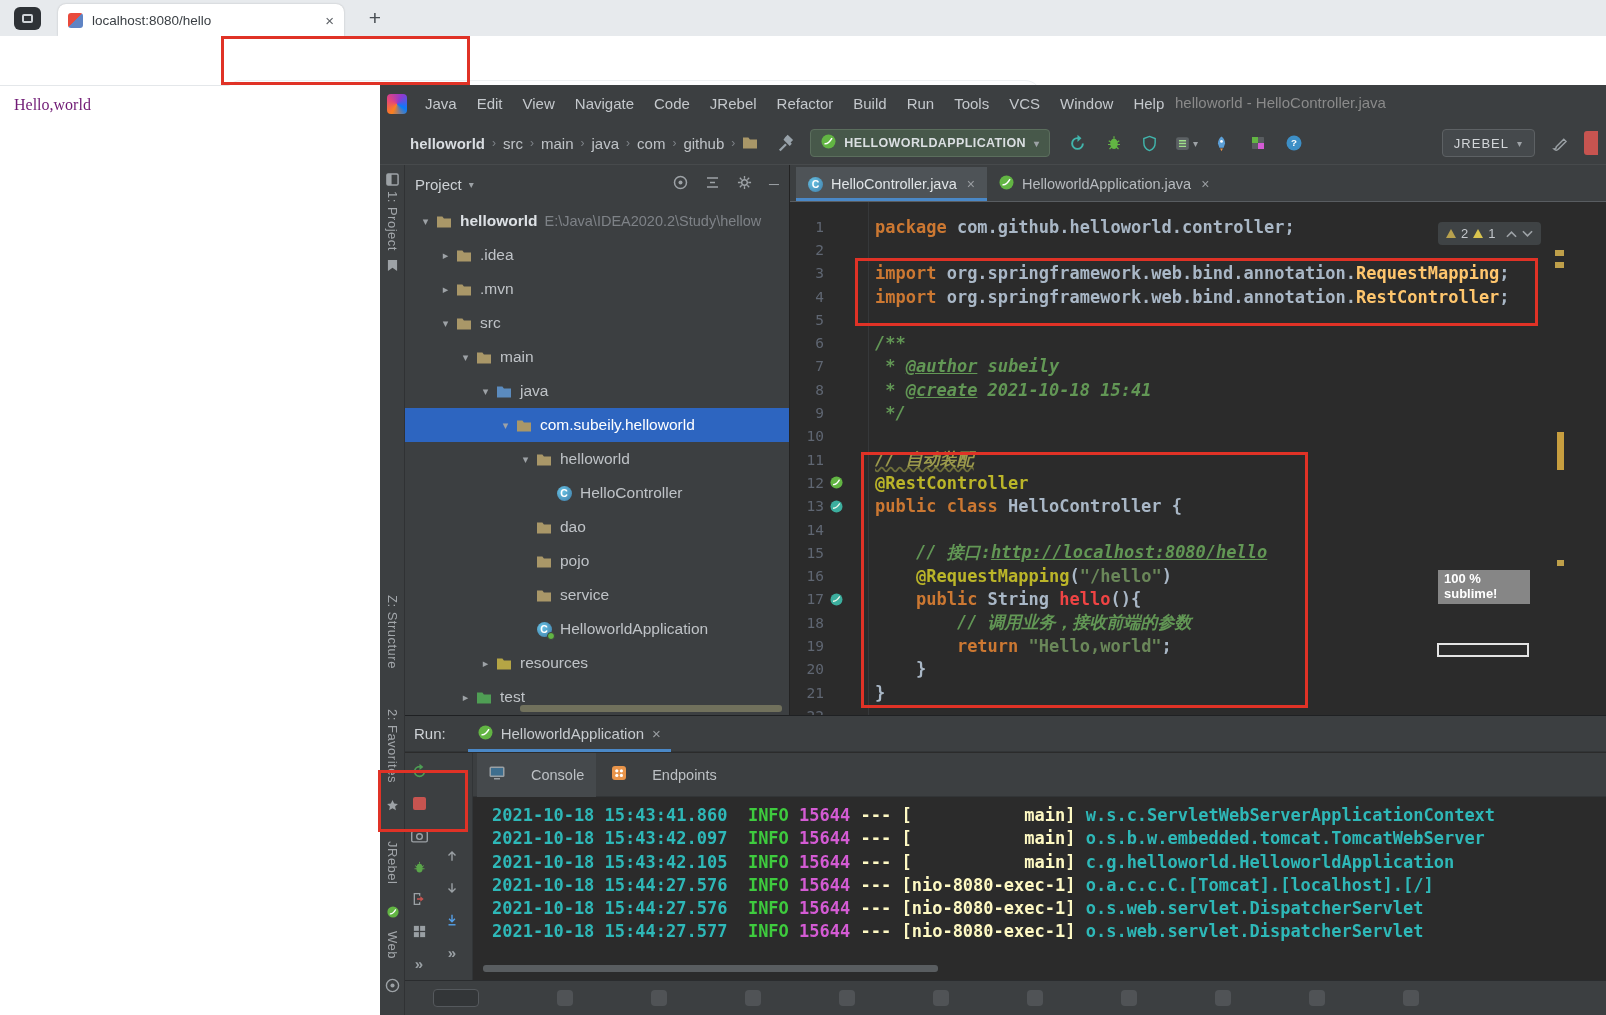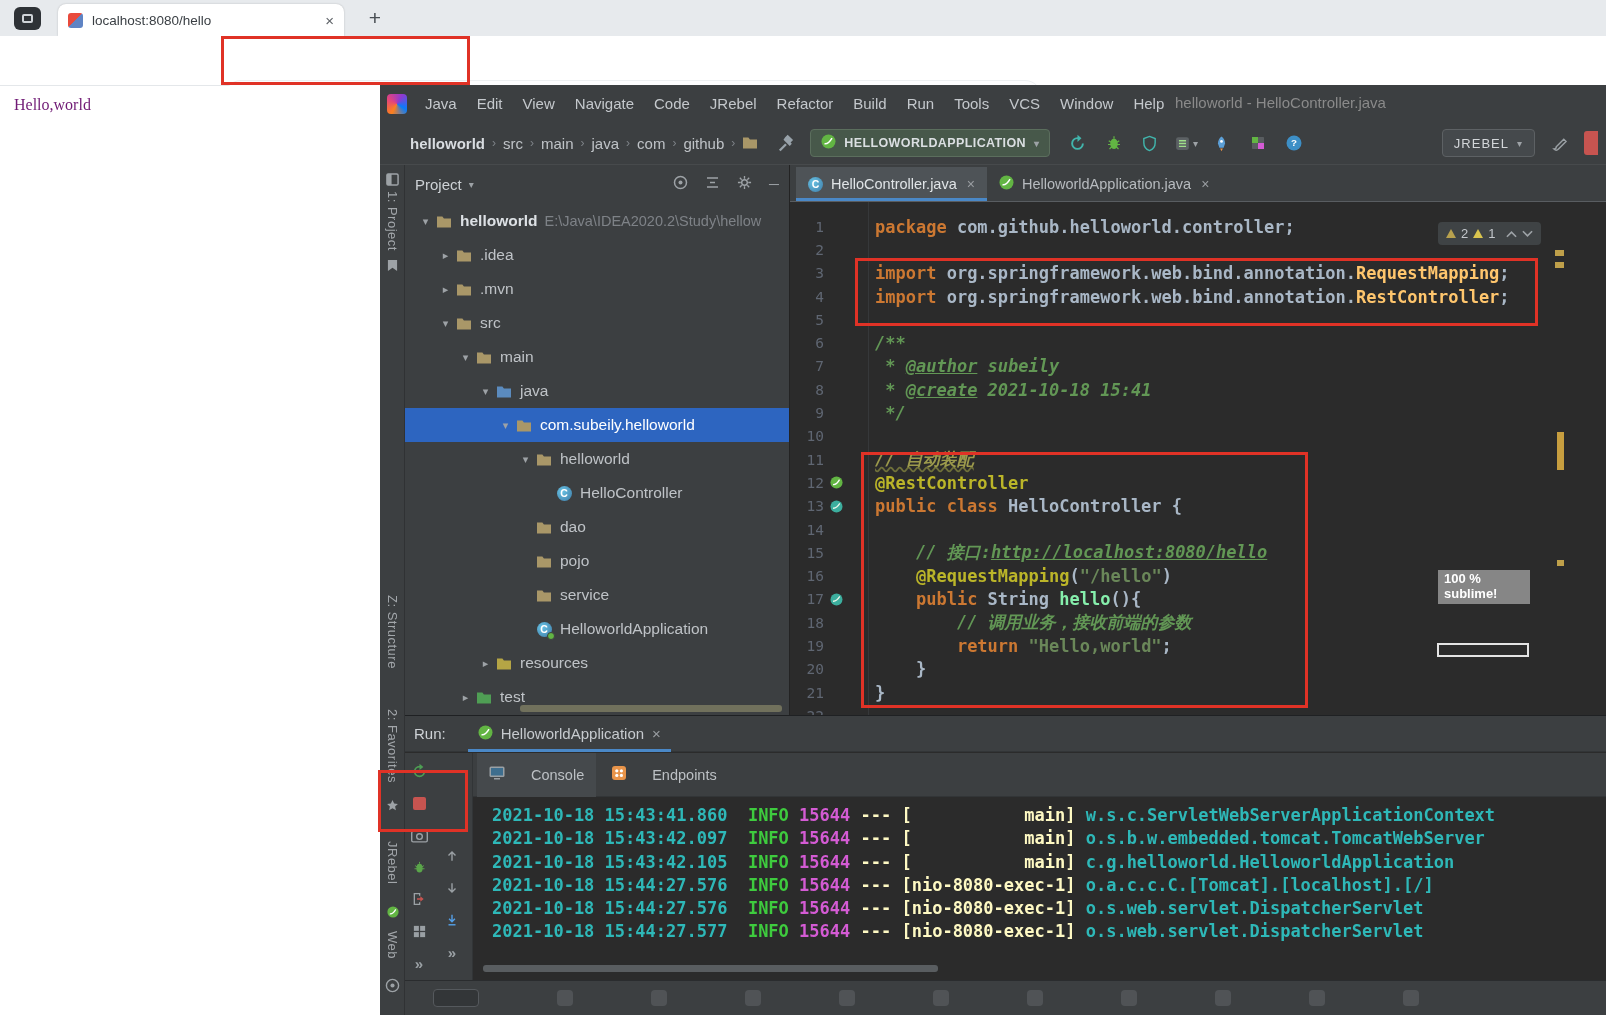--- a/index.html
+++ b/index.html
@@ -87,21 +87,21 @@
 .gline{position:absolute;left:78px;top:37px;bottom:0;width:1px;background:#36383a}
 .sg-k{color:#cc7832}
 .sg-p{color:#a9b7c6}
 .sg-cl{color:#ffc66d}
 .sg-an{color:#bbb529}
 .sg-s{color:#6a8759}
 .sg-c{color:#629755;font-style:italic}
 .sg-cu{color:#629755;font-style:italic;text-decoration:underline}
 .sg-ca{color:#629755;font-style:italic;text-decoration:underline}
 .sg-o{color:#9c9a4c;font-style:italic;text-decoration:underline wavy #70713a}
-.sg-m{color:#86efac}
+.sg-m{color:#ef4444}
 .inspect{position:absolute;left:648px;top:57px;height:23px;background:#3f4345;border-radius:4px;display:flex;align-items:center;gap:5px;padding:0 8px;font-size:13px;color:#c3c7cb}
 .tri{width:0;height:0;border-left:5.5px solid transparent;border-right:5.5px solid transparent;border-bottom:9px solid #b8a14e}
 .tri.y2{border-bottom-color:#d9c44e}
 .sublime{position:absolute;left:648px;top:405px;width:92px;height:34px;background:rgba(141,141,141,.93);color:#fff;font-size:13px;font-weight:bold;padding:1px 6px;line-height:15px}
 .whiterect{position:absolute;left:647px;top:478px;width:92px;height:14px;border:2px solid #e4e4e4}
 .emark{position:absolute;background:#bfa04a}
 
 
 .runp{position:absolute;left:25px;top:630px;width:1201px;height:265px;background:#2b2b2b;border-top:1px solid #1f2123}
 .rhead{height:36px;background:#3c3f41;border-bottom:1px solid #323537;display:flex;align-items:center;padding-left:9px}

